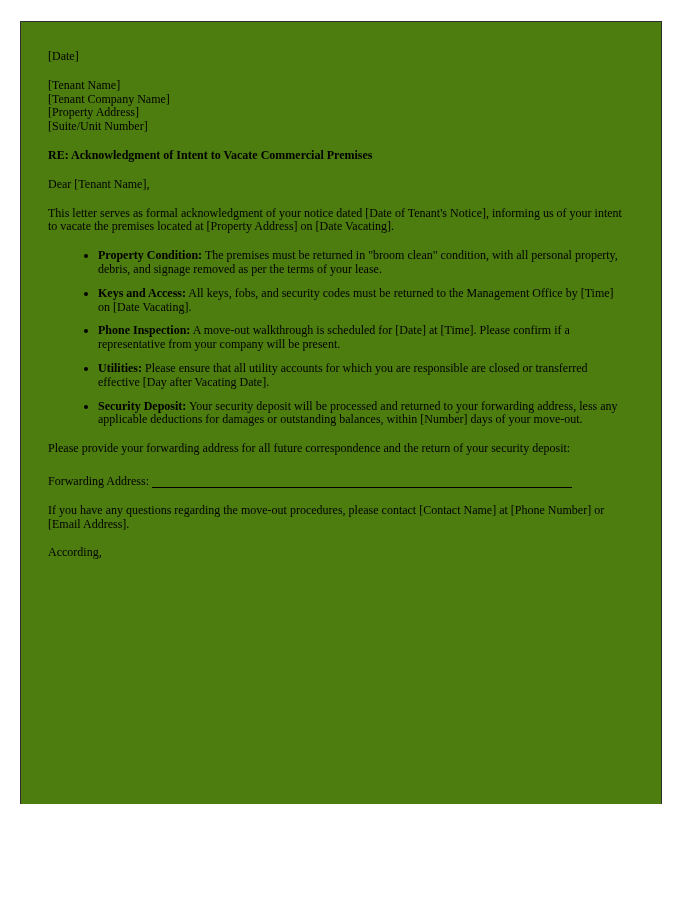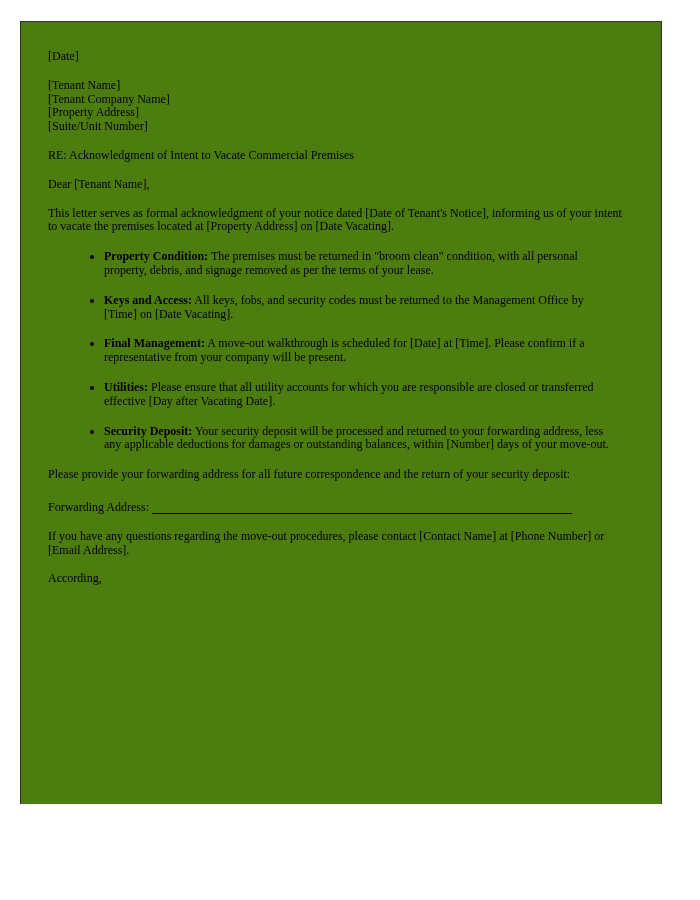--- a/index.html
+++ b/index.html
@@ -22,22 +22,22 @@
     padding: 13px 27px 0 27px;
     background: #4d7c0f;
     font-family: "Liberation Serif", "DejaVu Serif", serif;
     font-size: 12px;
     line-height: 1.15;
     color: #000000;
     overflow: hidden;
   }
   .page p { margin: 15px 0; }
   .page ul { margin: 15px 0; padding-left: 40px; list-style-type: disc; }
-  .page li { margin: 16px; padding: 0; }
-  .subject { font-weight: normal; }
+  .page li { margin: 10px; padding: 0; }
+  .subject { font-weight: bold; }
   .blank-line {
     display: inline-block;
     width: 420px;
     height: 16px;
     margin-bottom: -3px;
     border-bottom: 1px solid #000000;
   }
 </style>
 </head>
 <body>
@@ -50,21 +50,21 @@
   <p class="subject">RE: Acknowledgment of Intent to Vacate Commercial Premises</p>
 
   <p>Dear [Tenant Name],</p>
 
   <p>This letter serves as formal acknowledgment of your notice dated [Date of Tenant's Notice], informing us of your intent to vacate the premises located at [Property Address] on [Date Vacating].</p>
 
 
   <ul>
       <li><b>Property Condition:</b> The premises must be returned in "broom clean" condition, with all personal property, debris, and signage removed as per the terms of your lease.</li>
       <li><b>Keys and Access:</b> All keys, fobs, and security codes must be returned to the Management Office by [Time] on [Date Vacating].</li>
-      <li><b>Final Management:</b> A move-out walkthrough is scheduled for [Date] at [Time]. Please confirm if a representative from your company will be present.</li>
+      <li><b>Phone Inspection:</b> A move-out walkthrough is scheduled for [Date] at [Time]. Please confirm if a representative from your company will be present.</li>
       <li><b>Utilities:</b> Please ensure that all utility accounts for which you are responsible are closed or transferred effective [Day after Vacating Date].</li>
       <li><b>Security Deposit:</b> Your security deposit will be processed and returned to your forwarding address, less any applicable deductions for damages or outstanding balances, within [Number] days of your move-out.</li>
     </ul>
 
   <p>Please provide your forwarding address for all future correspondence and the return of your security deposit:</p>
 
   <p><span>Forwarding Address:</span> <span class="blank-line"></span></p>
 
   <p>If you have any questions regarding the move-out procedures, please contact [Contact Name] at [Phone Number] or [Email Address].</p>
 

